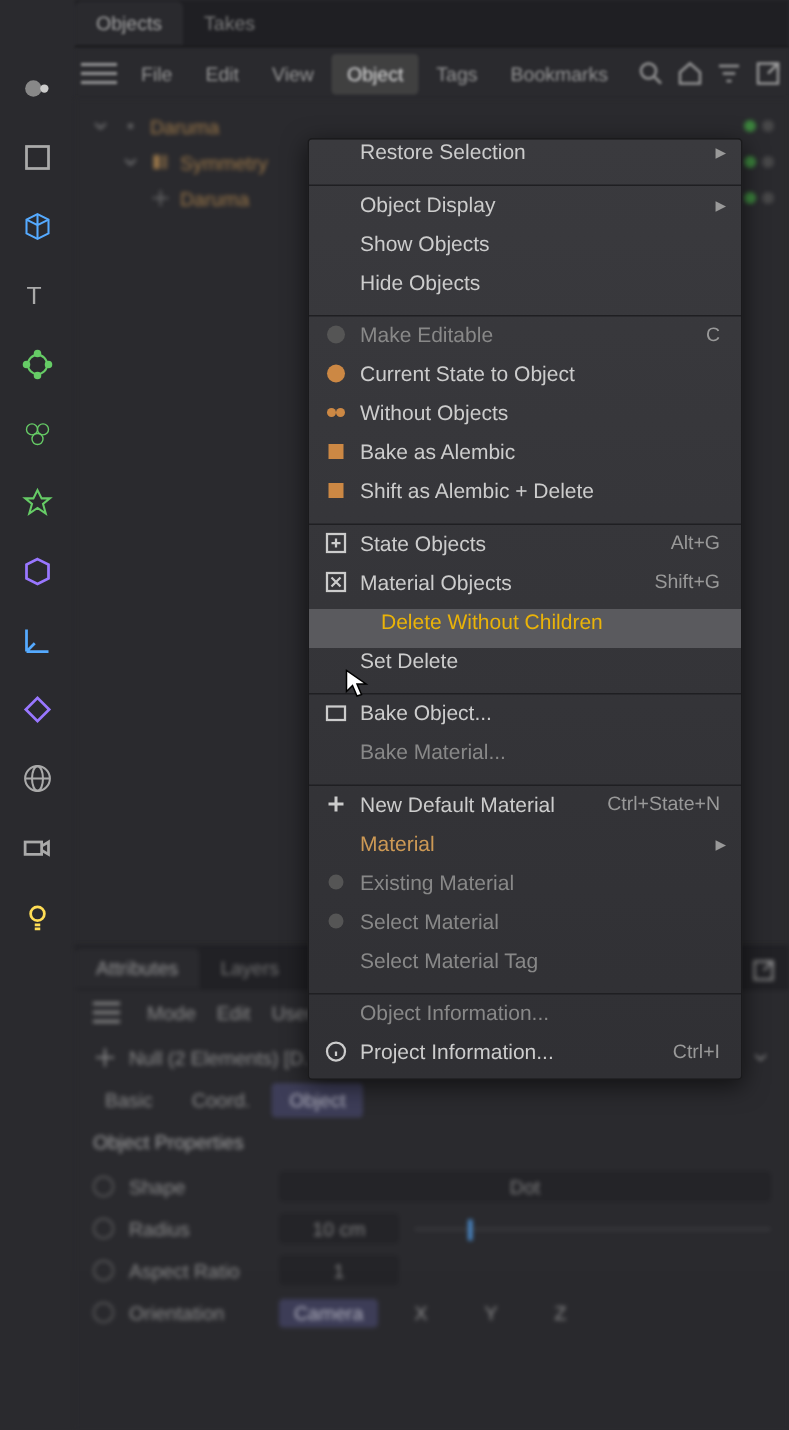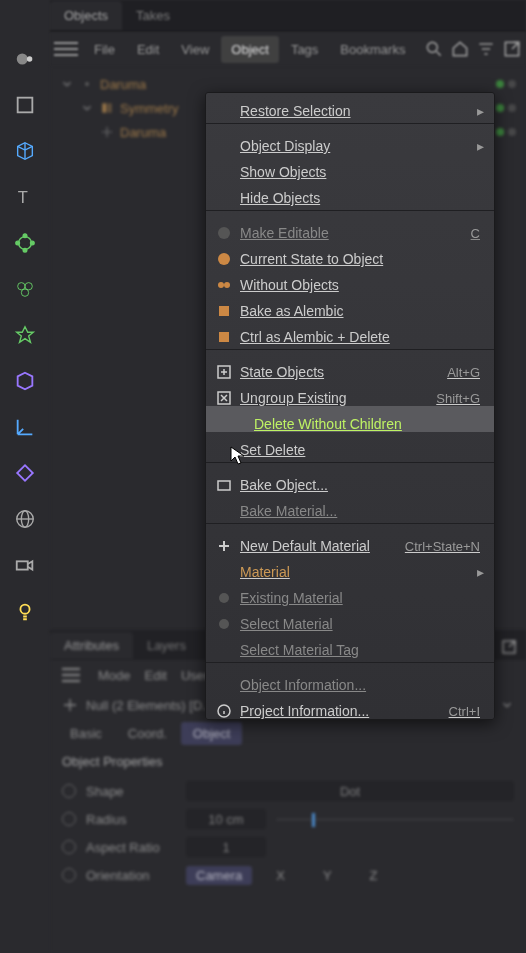--- a/index.html
+++ b/index.html
@@ -32,22 +32,22 @@
 .tree { flex:1; background:#2a2a2e; padding:6px 0; filter:blur(1.5px); opacity:.7; }
 .tree-row { display:flex; align-items:center; height:24px; padding-left:10px; gap:6px; }
 .tree-row .name { color:#c95; }
 .tree-dots { margin-left:auto; margin-right:10px; display:flex; gap:4px; }
 .dot { width:8px; height:8px; border-radius:50%; }
 .dot.green{background:#4a4;} .dot.grey{background:#555;}
 .indent1{padding-left:30px;} .indent2{padding-left:50px;}
 
 
 .dropdown { position:absolute; left:205px; top:92px; width:290px; background:linear-gradient(#3a3a3e,#303034); border:1px solid #1a1a1c; border-radius:3px; box-shadow:0 4px 16px rgba(0,0,0,.6); z-index:100; font-size:14px; }
-.dd-item { display:flex; align-items:flex-end; height:26px; padding:0 14px 0 34px; color:#ccc; position:relative;text-decoration:underline; }
-.dd-item.hover { background:#5a5a5e; color:#bef264;padding-left:48px; }
+.dd-item { display:flex; align-items:flex-start; height:26px; padding:0 14px 0 34px; color:#ccc; position:relative; }
+.dd-item.hover { background:#5a5a5e; color:#eab308;padding-left:48px; }
 .dd-item .shortcut { margin-left:auto; color:#999; font-size:13px; }
 .dd-item .arrow { position:absolute; right:10px; color:#999; }
 .dd-item .ico { position:absolute; left:10px; width:16px; height:16px; display:flex; align-items:center; justify-content:center; }
 .dd-item.dim { color:#888; }
 .dd-sep { height:1px; background:#1f1f22; margin:4px 0; }
 .cursor { position:absolute; left:230px; top:446px; z-index:200; pointer-events:none; }
 
 
 .lower { position:absolute; left:50px; bottom:0; right:0; height:323px; background:#2a2a2e; filter:blur(1.5px); opacity:.75; }
 .lower-tabs { display:flex; height:30px; align-items:center; background:#1e1e22; }
@@ -279,41 +279,41 @@
         </svg>
       </span>
       <span>Bake as Alembic</span>
     </div>
   <div class="dd-item">
       <span class="ico">
         <svg viewBox="0 0 16 16">
           <rect x="3" y="3" width="10" height="10" fill="#c84"></rect>
         </svg>
       </span>
-      <span>Ctrl as Alembic + Delete</span>
+      <span>Shift as Alembic + Delete</span>
     </div>
   <div class="dd-sep"></div>
   <div class="dd-item">
       <span class="ico">
         <svg viewBox="0 0 16 16" fill="none" stroke="#ccc" stroke-width="1.5">
           <rect x="2" y="2" width="12" height="12"></rect>
           <path d="M8 5v6M5 8h6"></path>
         </svg>
       </span>
       <span>State Objects</span>
       <span class="shortcut">Alt+G</span>
     </div>
   <div class="dd-item">
       <span class="ico">
         <svg viewBox="0 0 16 16" fill="none" stroke="#ccc" stroke-width="1.5">
           <rect x="2" y="2" width="12" height="12"></rect>
           <path d="M5 5l6 6M11 5l-6 6"></path>
         </svg>
       </span>
-      <span>Ungroup Existing</span>
+      <span>Material Objects</span>
       <span class="shortcut">Shift+G</span>
     </div>
   <div class="dd-item hover">
       <span>Delete Without Children</span>
     </div>
   <div class="dd-item">
       <span>Set Delete</span>
     </div>
   <div class="dd-sep"></div>
   <div class="dd-item">

